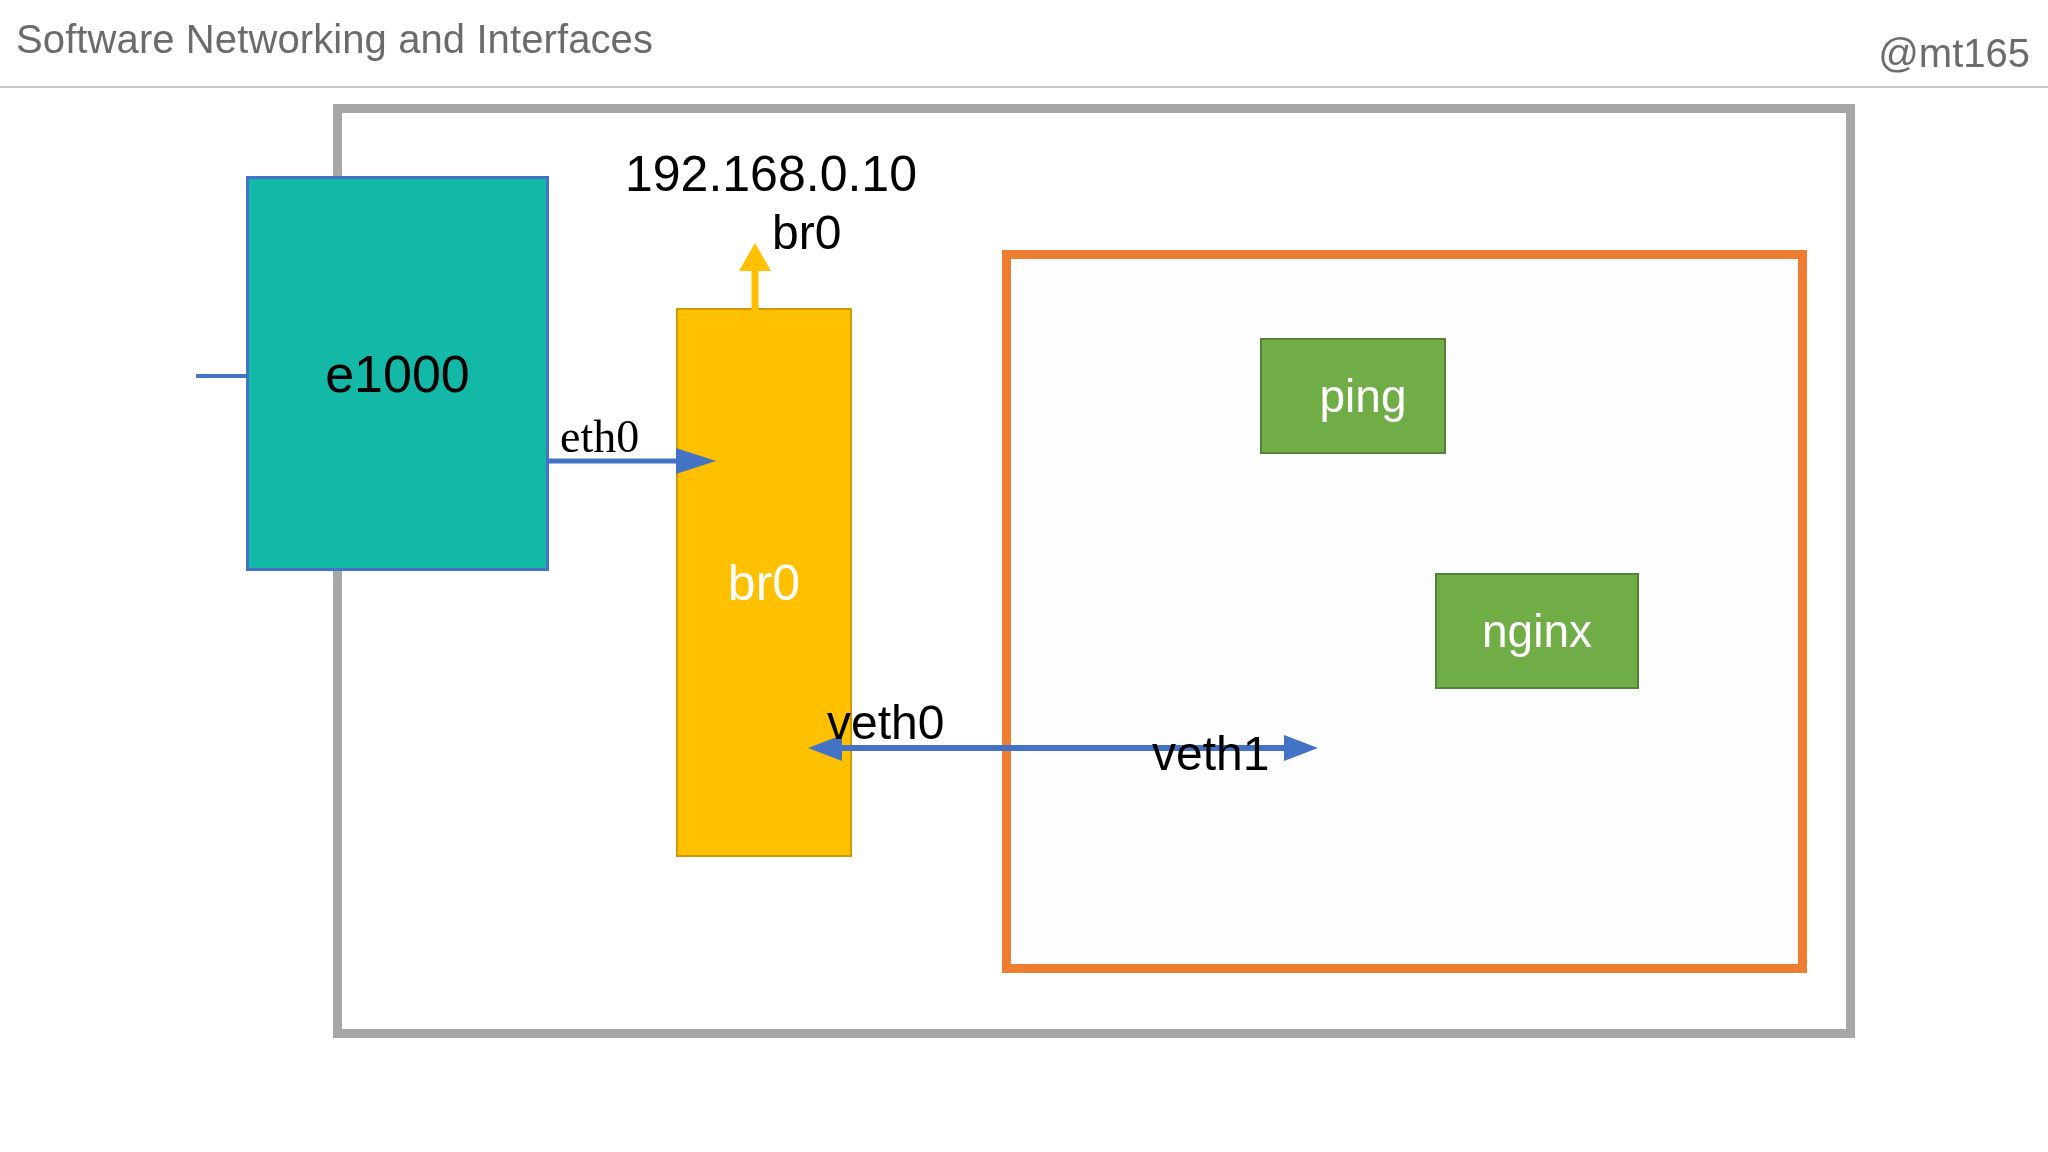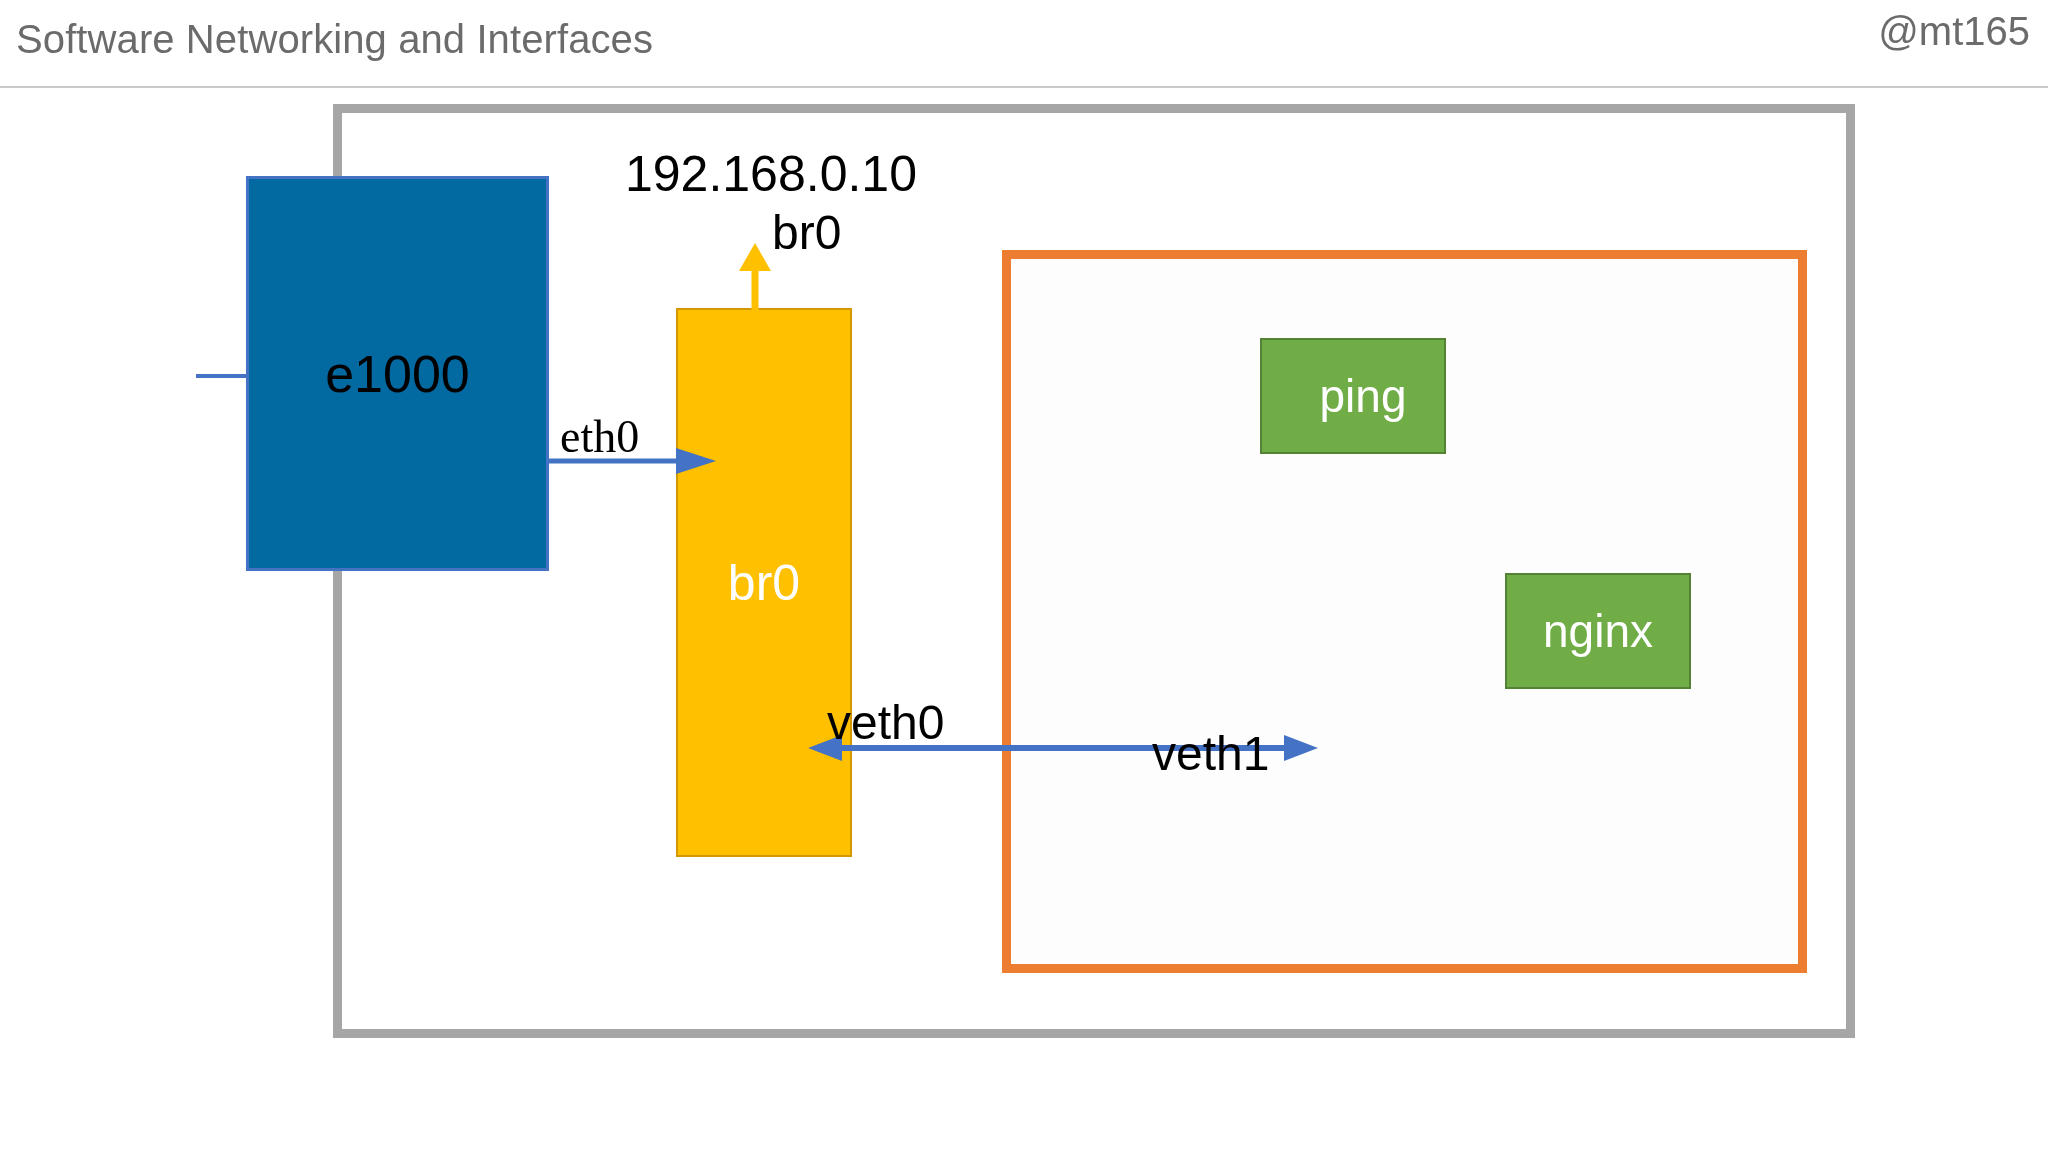--- a/index.html
+++ b/index.html
@@ -30,21 +30,21 @@
     left: 16px;
     top: 17px;
     font-size: 40px;
     color: #6b6b6b;
     letter-spacing: 0.1px;
     white-space: nowrap;
   }
   #header-handle {
     position: absolute;
     right: 18px;
-    top: 9px;
+    top: 31px;
     font-size: 40px;
     color: #6b6b6b;
     white-space: nowrap;
     text-align: center;
   }
   #header-rule {
     position: absolute;
     left: 0;
     top: 86px;
     width: 2048px;
@@ -75,21 +75,21 @@
 
   
   #e1000-box {
     position: absolute;
     left: 246px;
     top: 88px;
     width: 303px;
     height: 395px;
     border: 3px solid #4472c4;
     box-sizing: border-box;
-    background: #0369a1;
+    background: #14b8a6;
     z-index: 4;
     padding-left: 36px;
   }
   #e1000-label {
     position: absolute;
     left: 0;
     top: 0;
     width: 100%;
     height: 100%;
     display: flex;
@@ -209,23 +209,23 @@
     z-index: 3;
   }
   #process-ping {
     left: 1260px;
     top: 250px;
     width: 186px;
     height: 116px;
     padding-left: 20px;
   }
   #process-nginx {
-    left: 1505px;
+    left: 1435px;
     top: 485px;
-    width: 186px;
+    width: 204px;
     height: 116px;
   }
 
   
   #veth-arrow {
     position: absolute;
     left: 808px;
     top: 645px;
     width: 510px;
     height: 30px;

